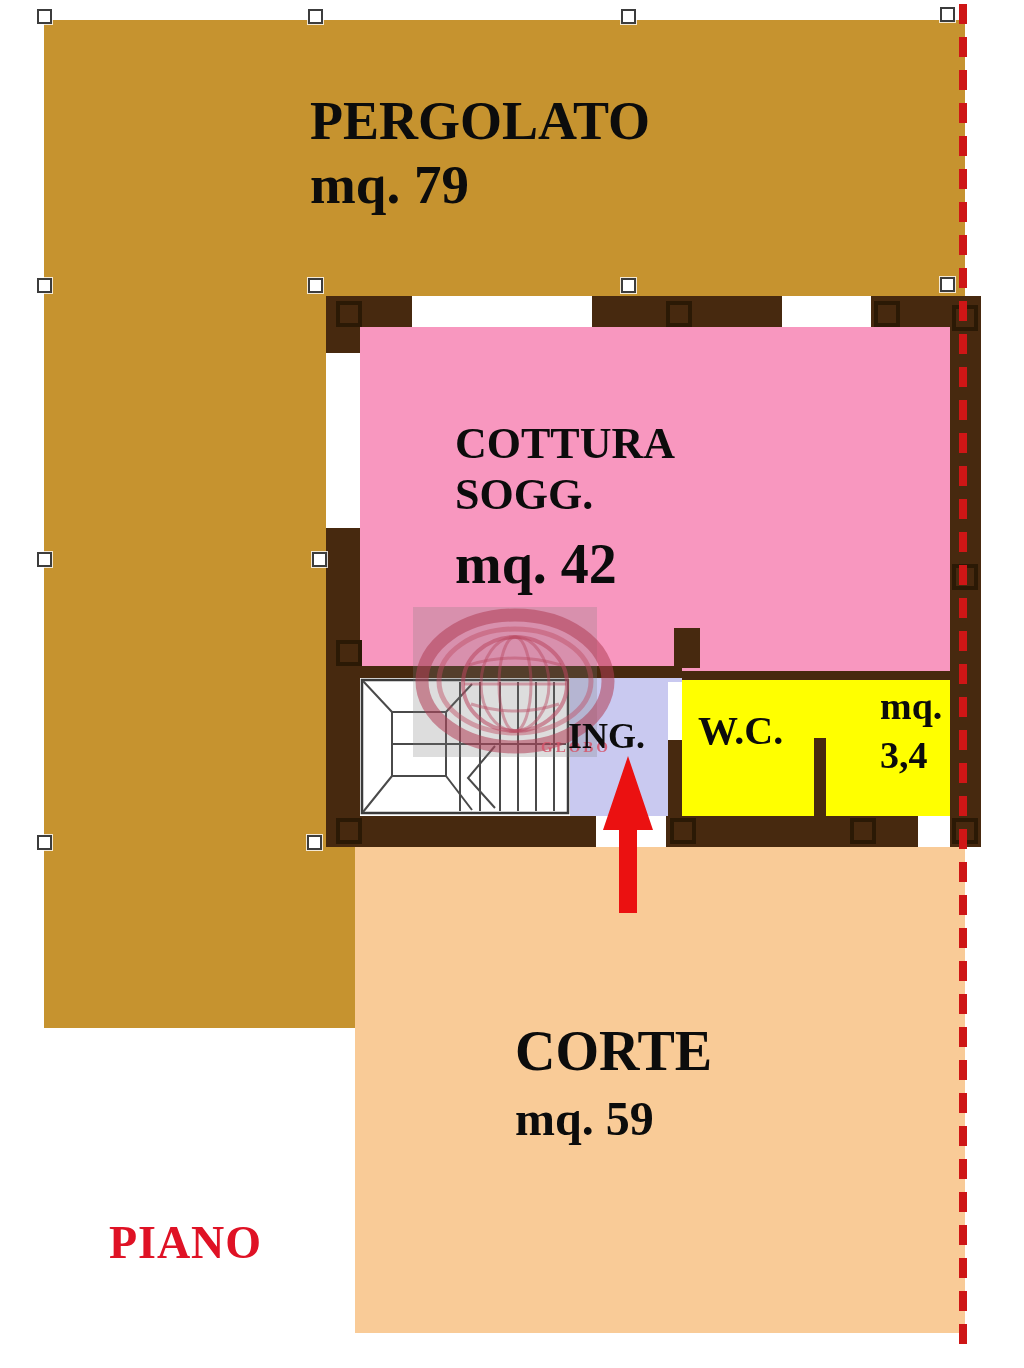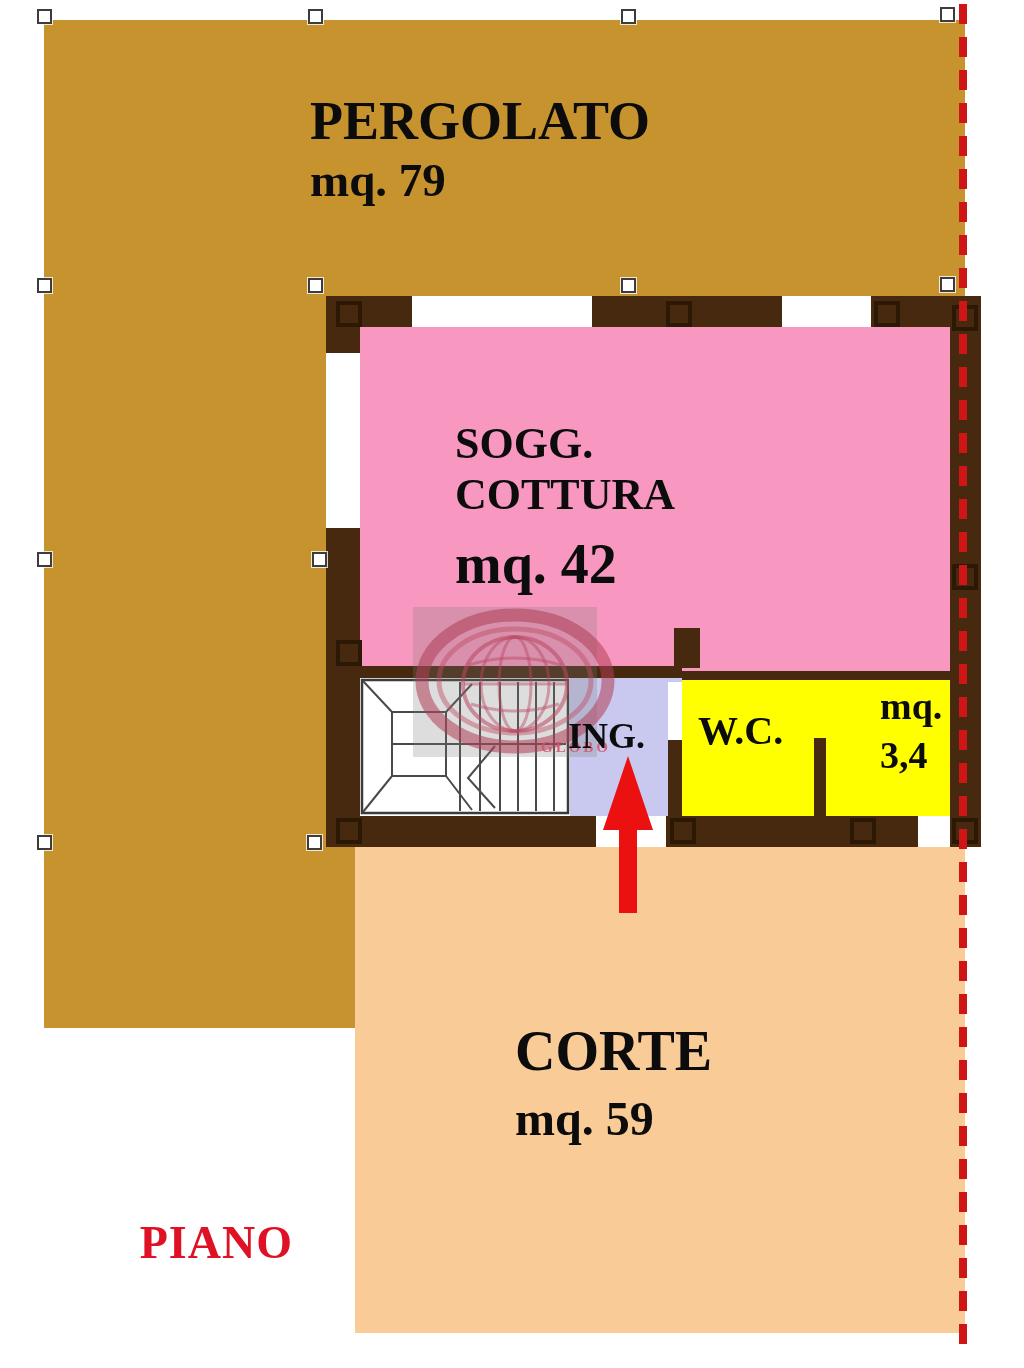--- a/index.html
+++ b/index.html
@@ -16,33 +16,33 @@
   }
   .room-label{line-height:1.16;}
   .handle{
     box-sizing:border-box;width:15px;height:15px;background:#fff;
     border:2px solid #3C3C3C;box-shadow:0 0 0 1px rgba(255,255,255,.8);
   }
   .dash-line{
     width:8px;
     background:repeating-linear-gradient(180deg,#CE1616 0 20px,rgba(0,0,0,0) 20px 33px);
   }
-  .floor-title{color:#DF1225;text-align:right;font-size:46px;line-height:1.18;letter-spacing:1px;}
+  .floor-title{color:#DF1225;text-align:center;font-size:46px;line-height:1.18;letter-spacing:1px;}
   .wm{background:rgba(122,122,122,0.26);}
 </style>
 </head>
 <body>
 
 <div id="canvas">
 
   <div class="abs ochre" style="left:44px;top:20px;width:921px;height:276px;"></div>
   <div class="abs ochre" style="left:44px;top:296px;width:311px;height:732px;"></div>
   <div class="abs room-label" style="left:310px;top:90px;width:390px;">
     <div style="font-size:54px;">PERGOLATO</div>
-    <div style="font-size:47px;font-family:Liberation Serif, serif;">mq. 79</div>
+    <div style="font-size:55px;font-family:Liberation Serif, serif;">mq. 79</div>
   </div>
 
   <div class="abs" style="left:326px;top:296px;width:655px;height:551px;background:#fff;"></div>
 
   <div class="abs wall" style="left:326px;top:296px;width:86px;height:31px;"></div>
   <div class="abs wall" style="left:592px;top:296px;width:190px;height:31px;"></div>
   <div class="abs wall" style="left:871px;top:296px;width:110px;height:31px;"></div>
 
   <div class="abs wall" style="left:326px;top:296px;width:34px;height:57px;"></div>
   <div class="abs wall" style="left:326px;top:528px;width:34px;height:319px;"></div>
@@ -98,22 +98,22 @@
       <ellipse cx="102" cy="74" rx="76" ry="52" fill="none" stroke="rgba(190,75,98,0.45)" stroke-width="5"></ellipse>
       <ellipse cx="102" cy="77" rx="52" ry="47" fill="none" stroke="rgba(185,70,95,0.55)" stroke-width="4"></ellipse>
       <ellipse cx="102" cy="77" rx="34" ry="47" fill="none" stroke="rgba(185,70,95,0.45)" stroke-width="3"></ellipse>
       <ellipse cx="102" cy="77" rx="16" ry="47" fill="none" stroke="rgba(185,70,95,0.45)" stroke-width="3"></ellipse>
       <path d="M56 58 Q102 44 148 58 M51 77 H153 M58 97 Q102 111 146 97" fill="none" stroke="rgba(185,70,95,0.45)" stroke-width="3"></path>
       <text x="198" y="145" text-anchor="end" font-size="15" font-weight="bold" letter-spacing="3" fill="rgba(213,84,106,0.85)">GLOBO</text>
     </svg>
   </div>
 
   <div class="abs room-label" style="left:455px;top:418px;width:400px;">
+    <div style="font-size:44px;">COTTURA</div>
     <div style="font-size:44px;">SOGG.</div>
-    <div style="font-size:44px;">COTTURA</div>
     <div style="font-size:56px;margin-top:12px;">mq. 42</div>
   </div>
   <div class="abs room-label" style="left:568px;top:716px;width:112px;font-size:36px;">ING.</div>
   <div class="abs room-label" style="left:698px;top:708px;width:125px;font-size:40px;">W.C.</div>
   <div class="abs room-label" style="left:880px;top:682px;width:100px;font-size:38px;line-height:1.3;">
     <div>mq.</div>
     <div>3,4</div>
   </div>
   <div class="abs room-label" style="left:515px;top:1015px;width:320px;line-height:1.3;">
     <div style="font-size:56px;">CORTE</div>

